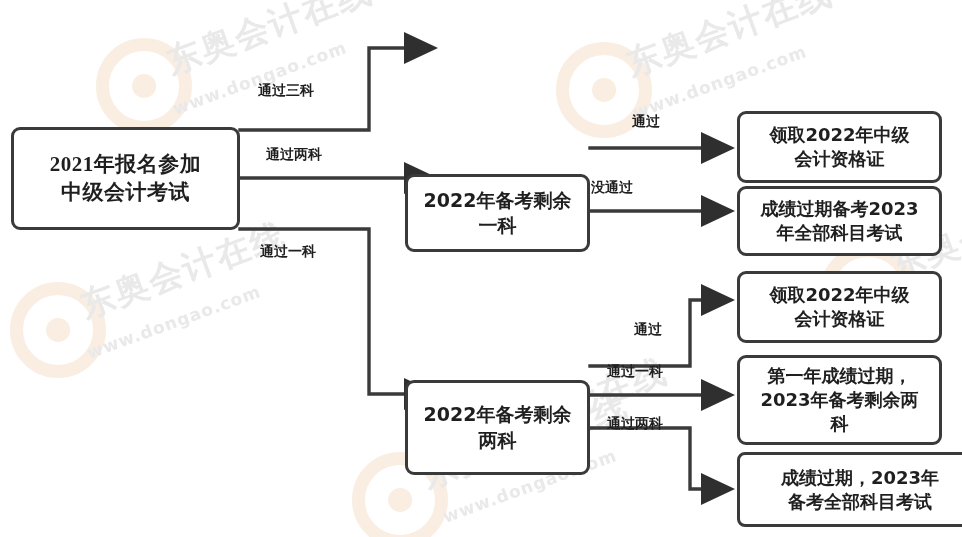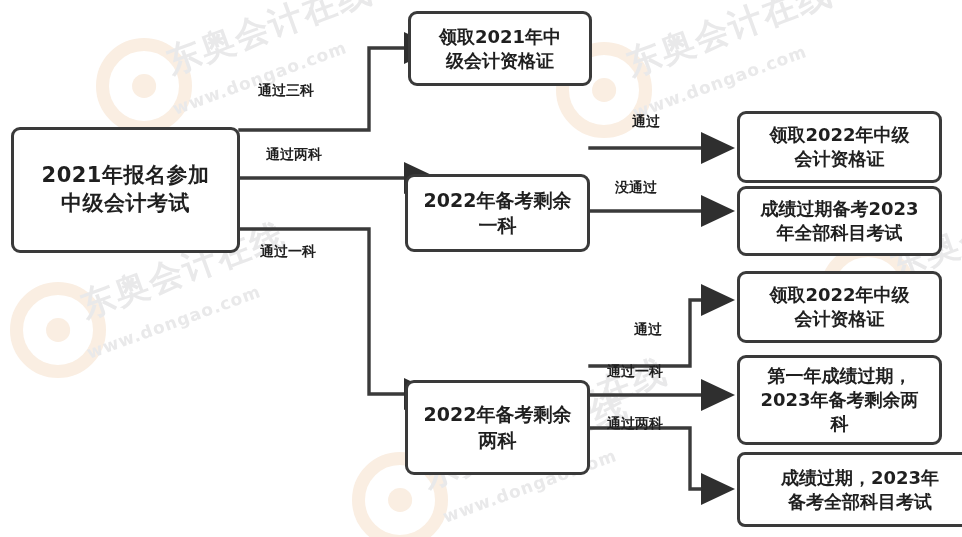--- a/index.html
+++ b/index.html
@@ -144,35 +144,31 @@
 
     <path d="M 590 428 L 690 428 L 690 489 L 714 489"></path>
     <polygon points="701,473 735,489 701,505"></polygon>
   </svg>
 
   <div class="elabel" style="left:258px; top:82px;">通过三科</div>
   <div class="elabel" style="left:266px; top:146px;">通过两科</div>
   <div class="elabel" style="left:260px; top:243px;">通过一科</div>
 
   <div class="elabel" style="left:632px; top:113px;">通过</div>
-  <div class="elabel" style="left:615px; top:179px;">没通过</div>
+  <div class="elabel" style="left:591px; top:179px;">没通过</div>
 
   <div class="elabel" style="left:634px; top:321px;">通过</div>
   <div class="elabel" style="left:607px; top:363px;">通过一科</div>
   <div class="elabel" style="left:607px; top:415px;">通过两科</div>
 
-  <div class="node node-root" style="left:11px; top:127px; width:229px; height:126px;">
+  <div class="node node-root" style="left:11px; top:127px; width:229px; height:103px;font-family:Liberation Serif, serif;">
     <span style="white-space: pre-line;">2021年报名参加
 中级会计考试</span>
   </div>
 
-  <div class="node node-leaf" style="left:408px; top:11px; width:184px; height:75px;">
-    <span style="white-space: pre-line;">领取2021年中
-级会计资格证</span>
-  </div>
 
   <div class="node node-mid" style="left:405px; top:142px; width:185px; height:78px;">
     <span style="white-space: pre-line;">2022年备考剩余
 一科</span>
   </div>
 
   <div class="node node-mid" style="left:405px; top:348px; width:185px; height:95px;">
     <span style="white-space: pre-line;">2022年备考剩余
 两科</span>
   </div>

